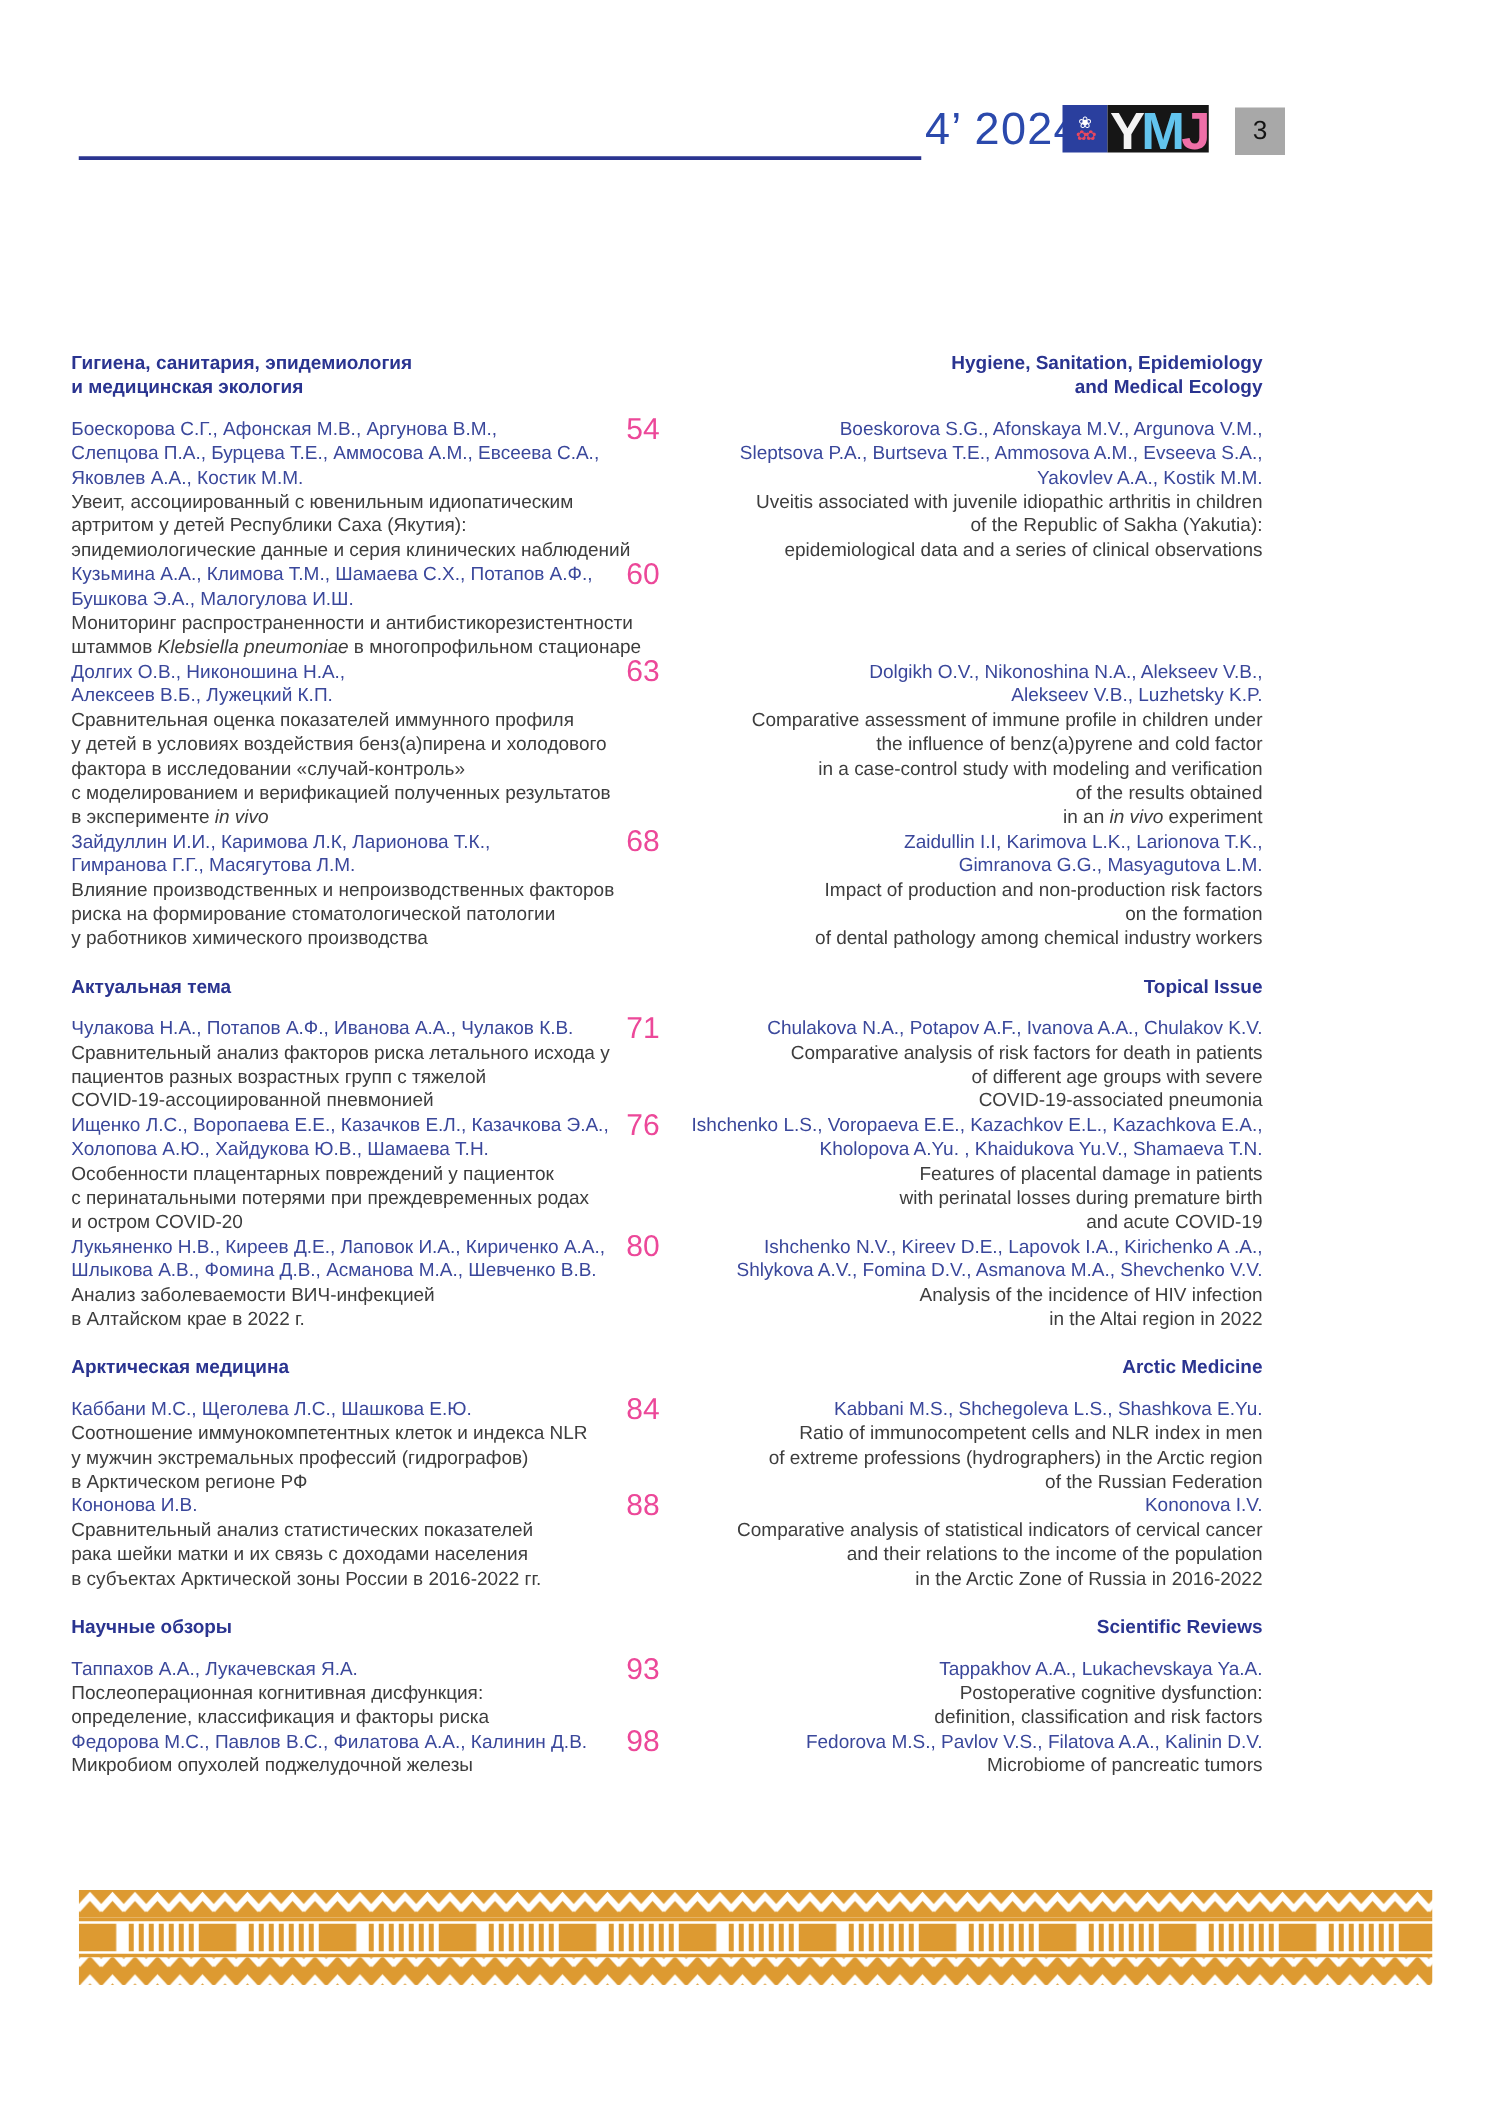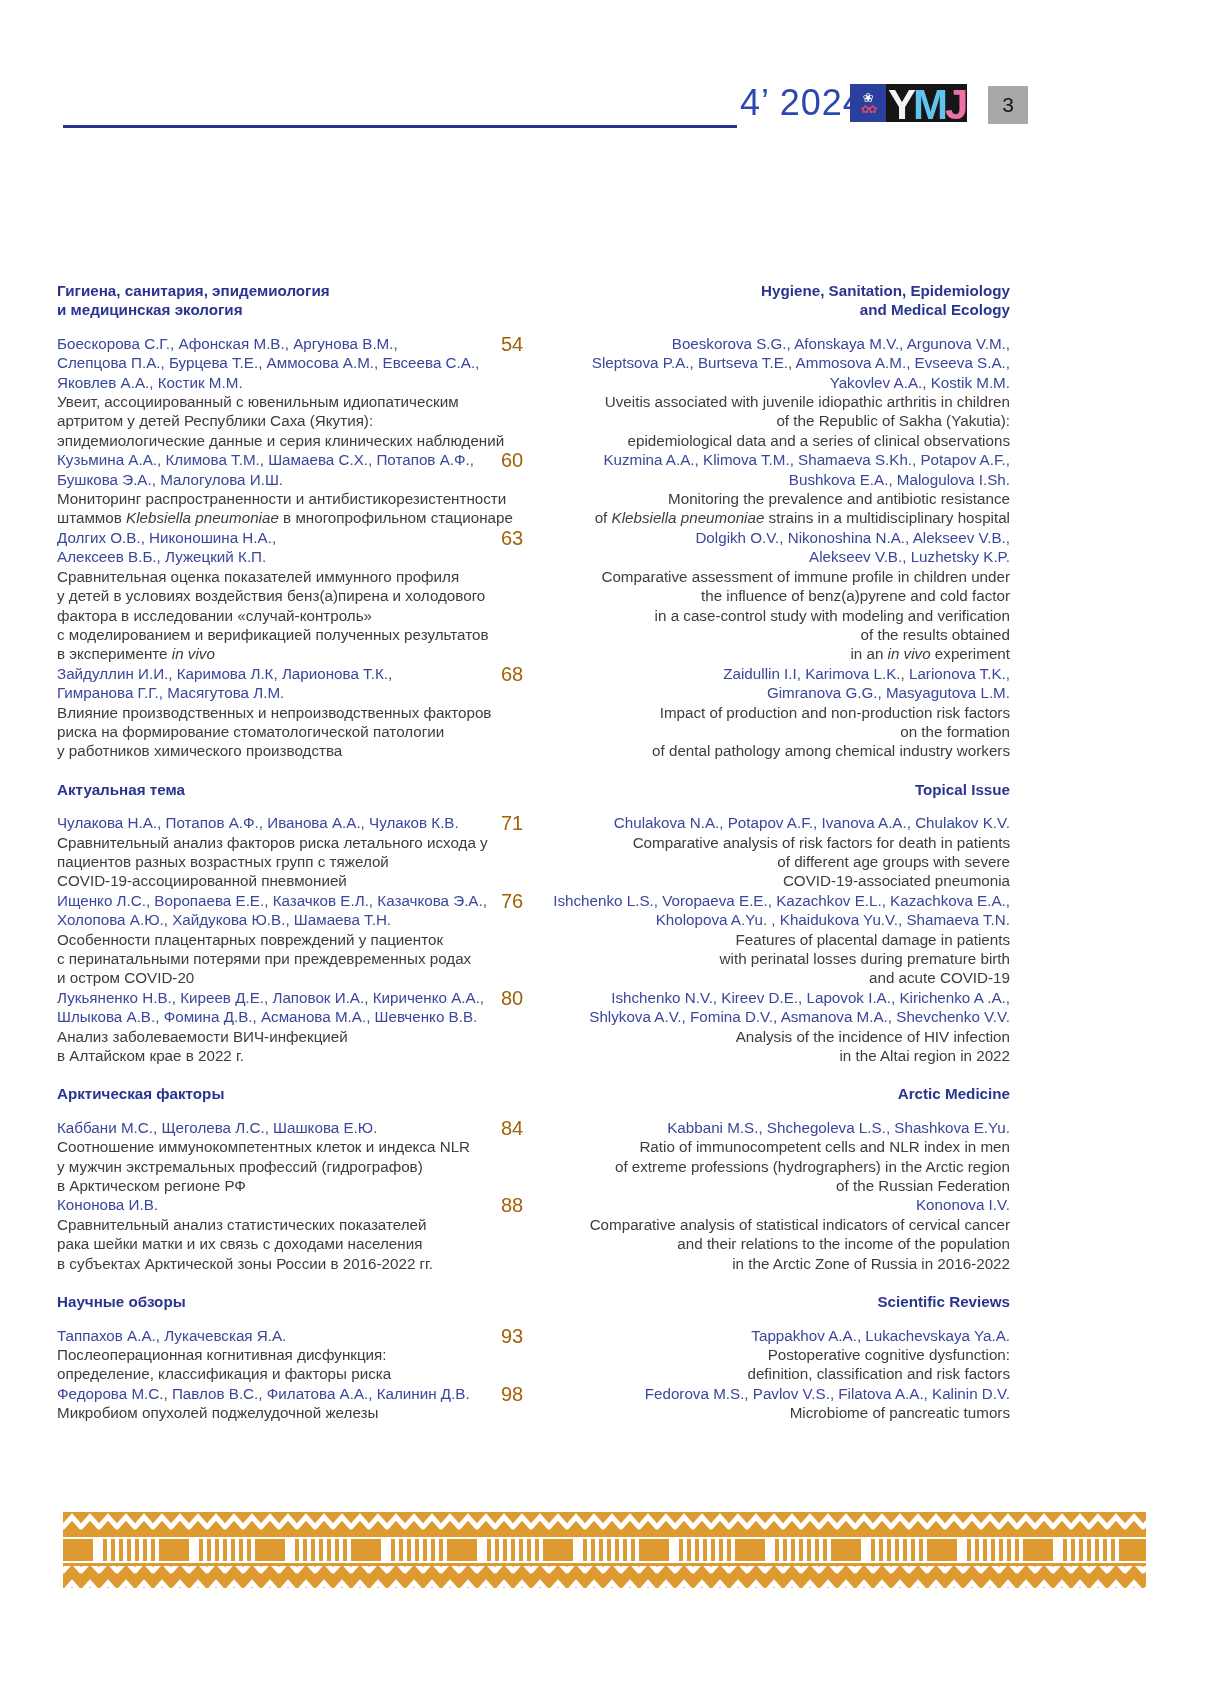--- a/index.html
+++ b/index.html
@@ -33,21 +33,21 @@
   .row { display:grid; grid-template-columns:437px 46px 470px; }
   .ru { }
   .en { text-align:right; }
   .authors, .etitle, .sec-title { white-space:pre; }
   .authors { color:var(--accent-blue); }
   .etitle { color:var(--title-text); }
   .sec-title { font-weight:bold; color:var(--heading-navy); }
   .section { margin-top:19px; }
   .section:first-child { margin-top:0; }
   .sec-head { margin-bottom:14px; }
-  .pnum { font-size:20px; line-height:20px; color:#a16207; padding-left:7px; box-sizing:border-box; }
+  .pnum { font-size:24px; line-height:20px; color:#ec4899; padding-left:7px; box-sizing:border-box; }
   
   .ornament { position:absolute; left:63px; top:1512px; }
   .o { fill:var(--ornament-orange); }
 </style>
 </head>
 <body>
 
 <div class="page">
 
   <header>
@@ -100,26 +100,20 @@
     </div>
 
     <div class="entry row">
       <div class="ru">
         <div class="authors">Кузьмина А.А., Климова Т.М., Шамаева С.Х., Потапов А.Ф.,
 Бушкова Э.А., Малогулова И.Ш.</div>
         <div class="etitle">Мониторинг распространенности и антибистикорезистентности
 штаммов <i>Klebsiella pneumoniae</i> в многопрофильном стационаре</div>
       </div>
       <div class="numcol pnum">60</div>
-      <div class="en">
-        <div class="authors">Kuzmina A.A., Klimova T.M., Shamaeva S.Kh., Potapov A.F.,
-Bushkova E.A., Malogulova I.Sh.</div>
-        <div class="etitle">Monitoring the prevalence and antibiotic resistance
-of <i>Klebsiella pneumoniae</i> strains in a multidisciplinary hospital</div>
-      </div>
     </div>
 
     <div class="entry row">
       <div class="ru">
         <div class="authors">Долгих О.В., Никоношина Н.А.,
 Алексеев В.Б., Лужецкий К.П.</div>
         <div class="etitle">Сравнительная оценка показателей иммунного профиля
 у детей в условиях воздействия бенз(а)пирена и холодового
 фактора в исследовании «случай-контроль»
 с моделированием и верификацией полученных результатов
@@ -209,21 +203,21 @@
         <div class="authors">Ishchenko N.V., Kireev D.E., Lapovok I.A., Kirichenko A .A.,
 Shlykova A.V., Fomina D.V., Asmanova M.A., Shevchenko V.V.</div>
         <div class="etitle">Analysis of the incidence of HIV infection
 in the Altai region in 2022</div>
       </div>
     </div>
   </section>
 
     <section class="section">
       <div class="sec-head row">
-        <div class="ru sec-title">Арктическая факторы</div>
+        <div class="ru sec-title">Арктическая медицина</div>
         <div class="numcol"></div>
         <div class="en sec-title">Arctic Medicine</div>
       </div>
 
     <div class="entry row">
       <div class="ru">
         <div class="authors">Каббани М.С., Щеголева Л.С., Шашкова Е.Ю.</div>
         <div class="etitle">Соотношение иммунокомпетентных клеток и индекса NLR
 у мужчин экстремальных профессий (гидрографов)
 в Арктическом регионе РФ</div>

